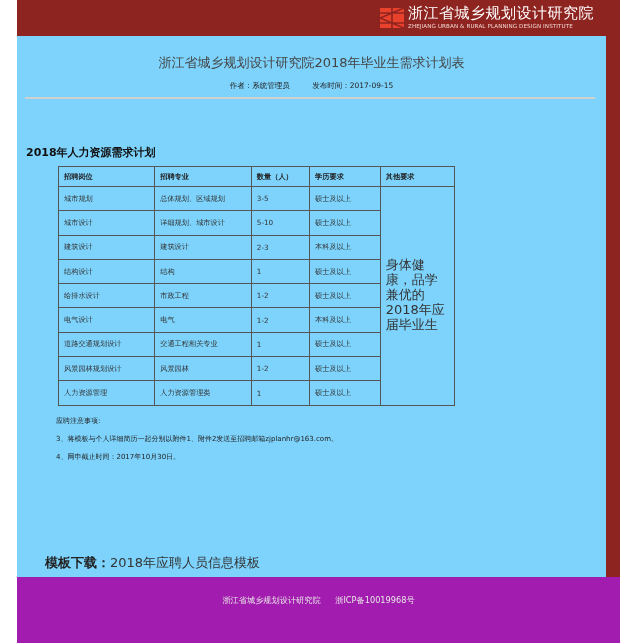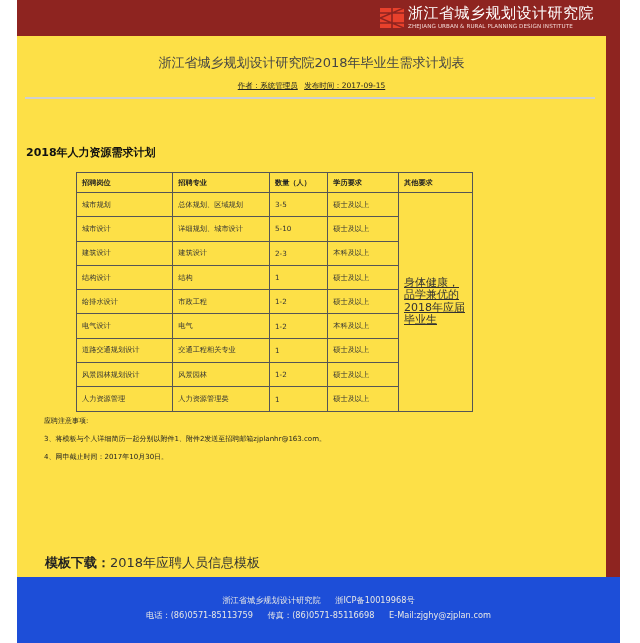--- a/index.html
+++ b/index.html
@@ -23,65 +23,65 @@
     .logo-text { display: flex; flex-direction: column; line-height: 1; }
     .logo-cn { color: #fff; font-size: 15px; letter-spacing: 0.5px; }
     .logo-en { color: #f2d6d3; font-size: 5.6px; margin-top: 3px; letter-spacing: 0.1px; white-space: nowrap; }
 
     .side-strip {
       position: absolute; left: 606px; top: 36px; width: 14px; height: 541px;
       background: #8e2420;
     }
     .content {
       position: absolute; left: 17px; top: 36px; width: 589px; height: 541px;
-      background: #fde047;
+      background: #7dd3fc;
     }
     .doc-title {
       position: absolute; left: 0; top: 18px; width: 589px; text-align: center;
       font-size: 13px; color: #444;
     }
     .doc-meta {
       position: absolute; left: 0; top: 45px; width: 589px; text-align: center;
       font-size: 7.5px; color: #222;
     }
-    .doc-meta span { margin: 0 2px; text-decoration: underline; }
+    .doc-meta span { margin: 0 10px; }
     .divider {
       position: absolute; left: 8px; top: 61px; width: 570px; height: 2px;
       background: #d0d0d0;
     }
     .section-title {
       position: absolute; left: 9px; top: 109px;
       font-size: 11px; font-weight: bold; color: #111;
     }
     table.plan {
-      position: absolute; left: 41px; top: 136px; width: 397px;
-      border-collapse: collapse; font-size: 7.2px; color: #333; margin-left: 18px;
+      position: absolute; left: 41px; top: 130px; width: 397px;
+      border-collapse: collapse; font-size: 7.2px; color: #333;
     }
     table.plan th, table.plan td {
       border: 1px solid #555; padding: 0 0 0 5px; text-align: left; vertical-align: middle;
       font-weight: normal;
     }
     table.plan th { height: 19px; font-weight: bold; color: #222; }
     table.plan td { height: 23.3px; }
-    table.plan td.other { vertical-align: middle; line-height: 1.15; padding-right: 4px; font-size: 11px; text-decoration: underline; }
+    table.plan td.other { vertical-align: middle; line-height: 1.15; padding-right: 4px; font-size: 13px; }
     .col1 { width: 95px; } .col2 { width: 95px; } .col3 { width: 54px; } .col4 { width: 68px; } .col5 { width: 70px; }
 
     .notes {
-      position: absolute; left: 27px; top: 376px; font-size: 7px; color: #222;
+      position: absolute; left: 39px; top: 376px; font-size: 7px; color: #222;
     }
     .notes div { height: 18.2px; line-height: 18.2px; white-space: nowrap; }
     .notes .indent { padding-left: 14px; }
     .download {
       position: absolute; left: 28px; top: 518px; font-size: 13px; color: #333;
     }
     .download b { color: #222; }
 
     .footer {
       position: absolute; left: 17px; top: 577px; width: 603px; height: 66px;
-      background: #1d4ed8; color: #e8e8e6; font-size: 8.2px; text-align: center;
+      background: #a21caf; color: #e8e8e6; font-size: 8.2px; text-align: center;
     }
     .footer div { height: 15px; line-height: 15px; white-space: nowrap; }
     .footer .l1 { margin-top: 16px; }
     .footer span { margin: 0 6px; }
   </style>
 </head>
 <body>
 
 <div class="header">
   <div class="logo">
@@ -188,18 +188,13 @@
   <div class="download">
     <b>模板下载：</b><span>2018年应聘人员信息模板</span>
   </div>
 </div>
 
 <div class="footer">
   <div class="l1">
     <span>浙江省城乡规划设计研究院</span>
     <span>浙ICP备10019968号</span>
   </div>
-  <div>
-    <span>电话：(86)0571-85113759</span>
-    <span>传真：(86)0571-85116698</span>
-    <span>E-Mail:zjghy@zjplan.com</span>
-  </div>
 </div>
 
 </body></html>

